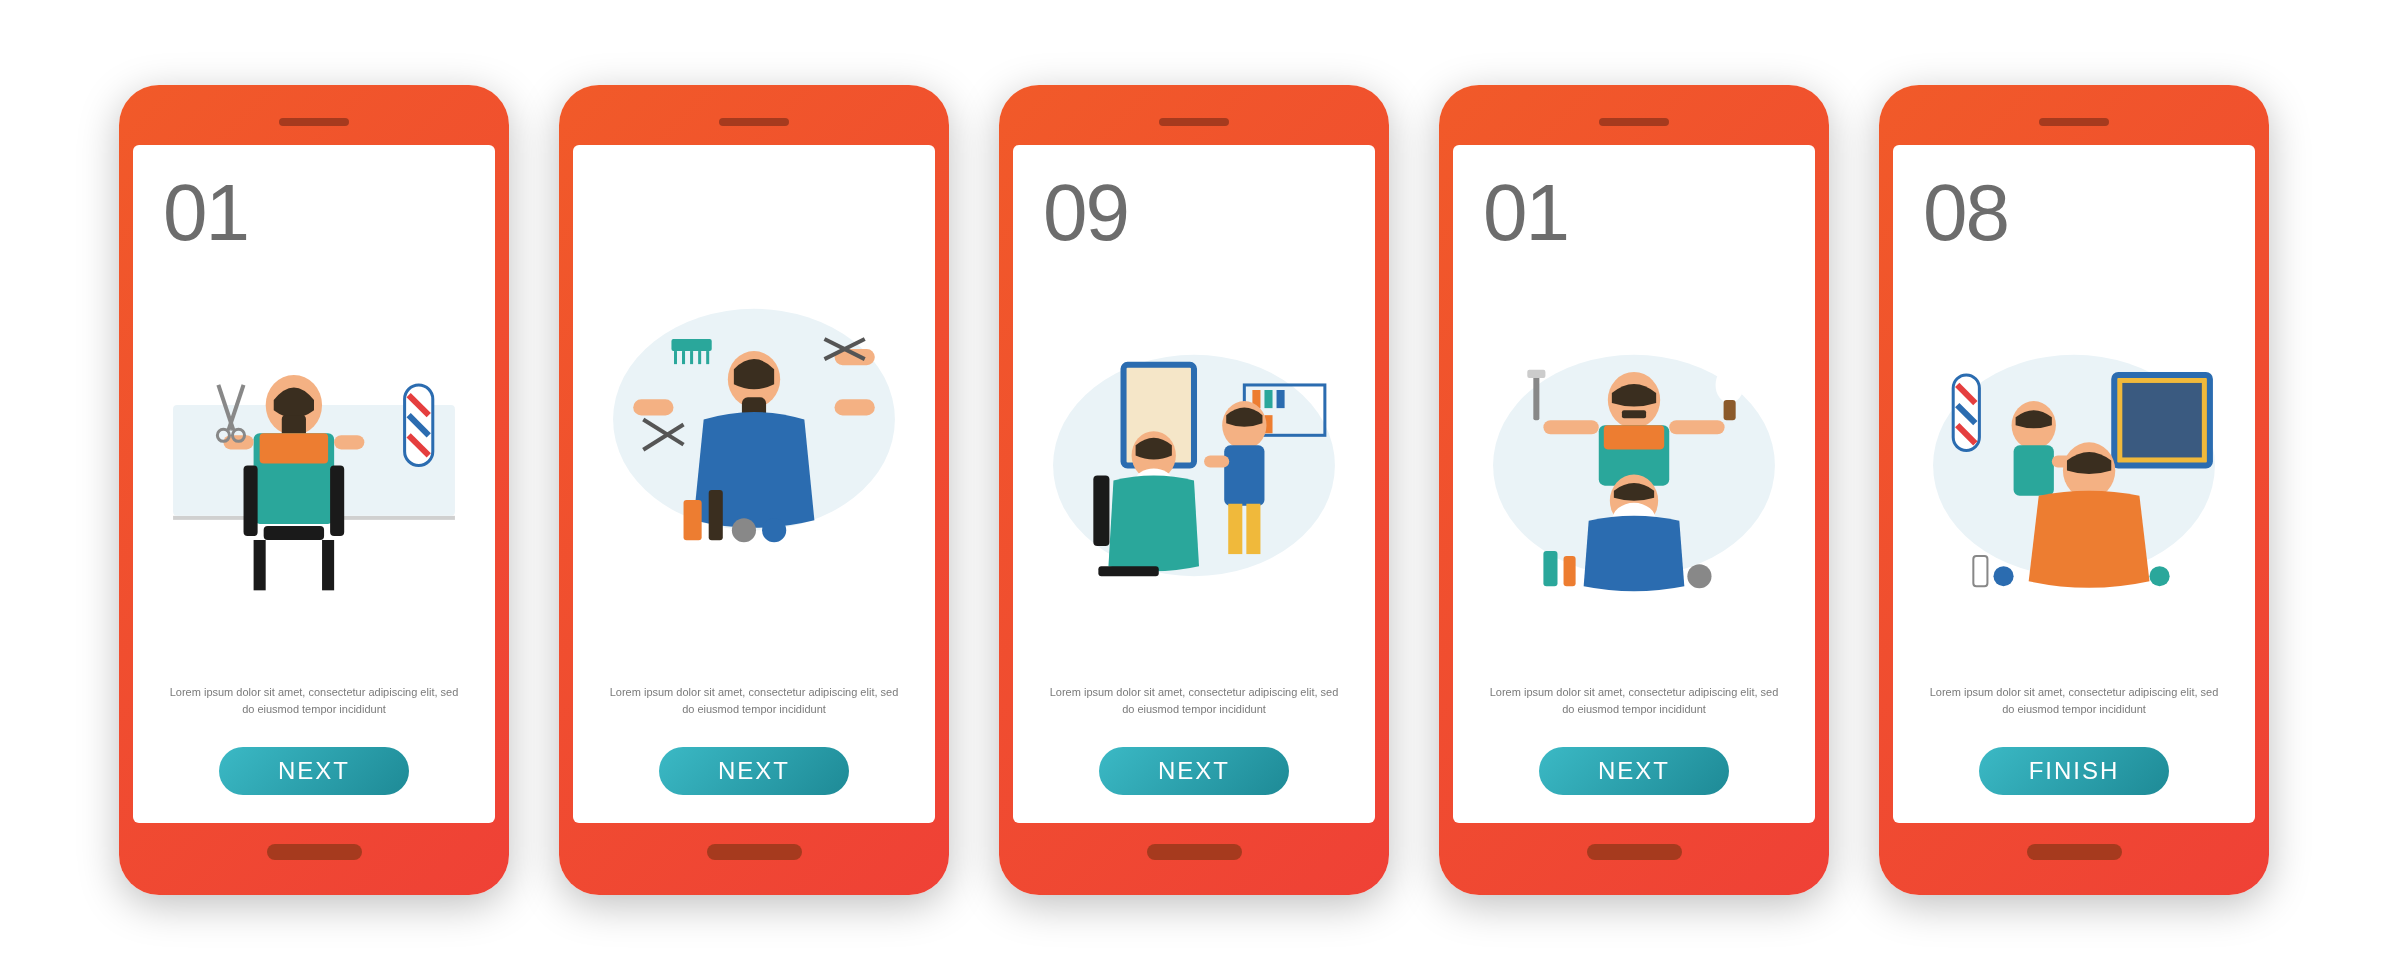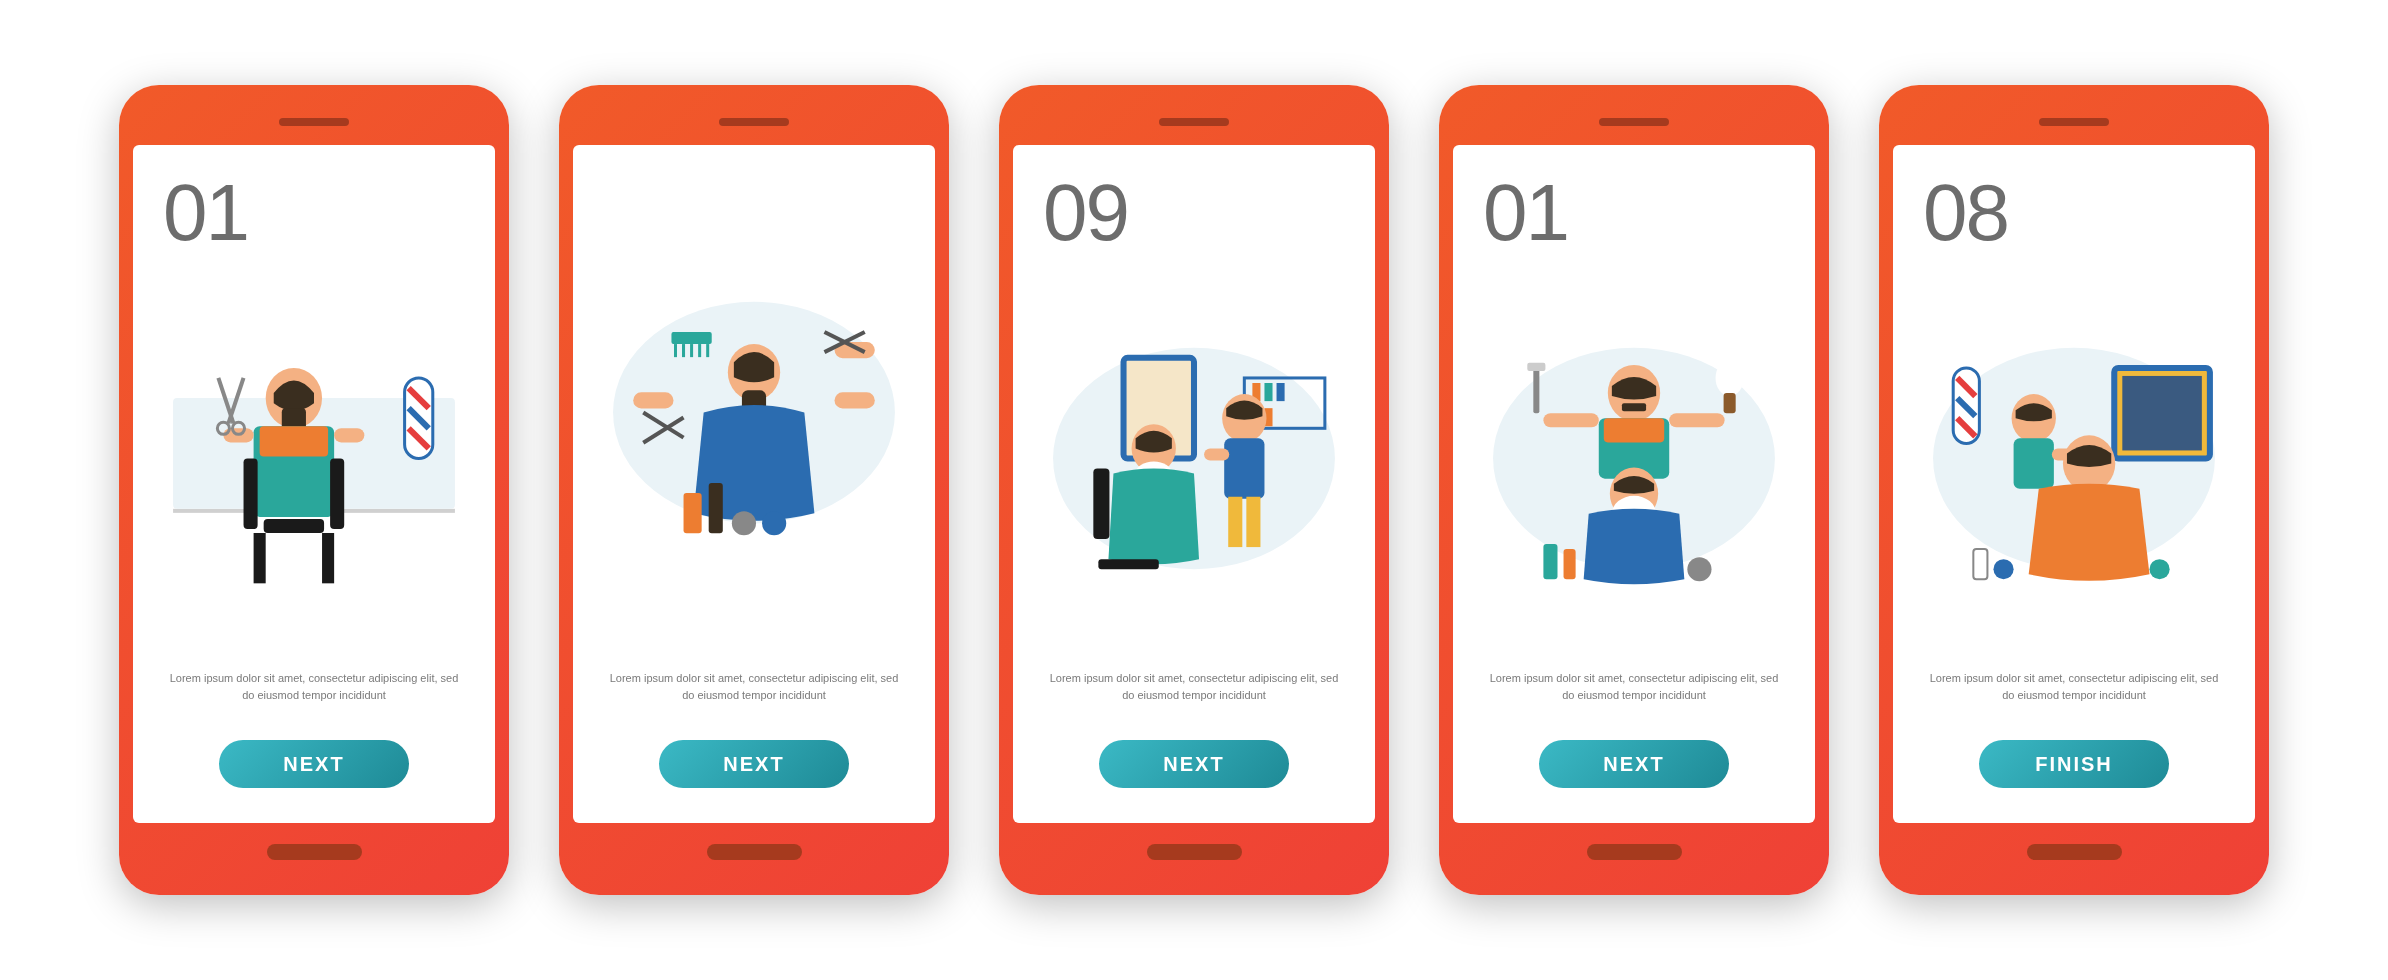--- a/index.html
+++ b/index.html
@@ -76,29 +76,29 @@
 .description {
   font-size: 11px;
   color: #7a7a7a;
   line-height: 1.5;
   text-align: center;
   margin: 18px 0 26px;
   padding: 0 4px;
 }
 .cta-button {
   display: block;
-  margin: 11px auto;
+  margin: 4px auto;
   width: 190px;
   height: 48px;
   border: none;
   border-radius: 24px;
   background: linear-gradient(135deg, #3bb9c5 0%, #1e8a96 100%);
   color: #fff;
-  font-size: 20px;
-  font-weight: 700;
+  font-size: 24px;
+  font-weight: 400;
   letter-spacing: 2px;
   cursor: pointer;
 }
 
 .illus-svg { width: 100%; height: 100%; }
 </style>
 </head>
 <body>
 
 <div class="phone">

